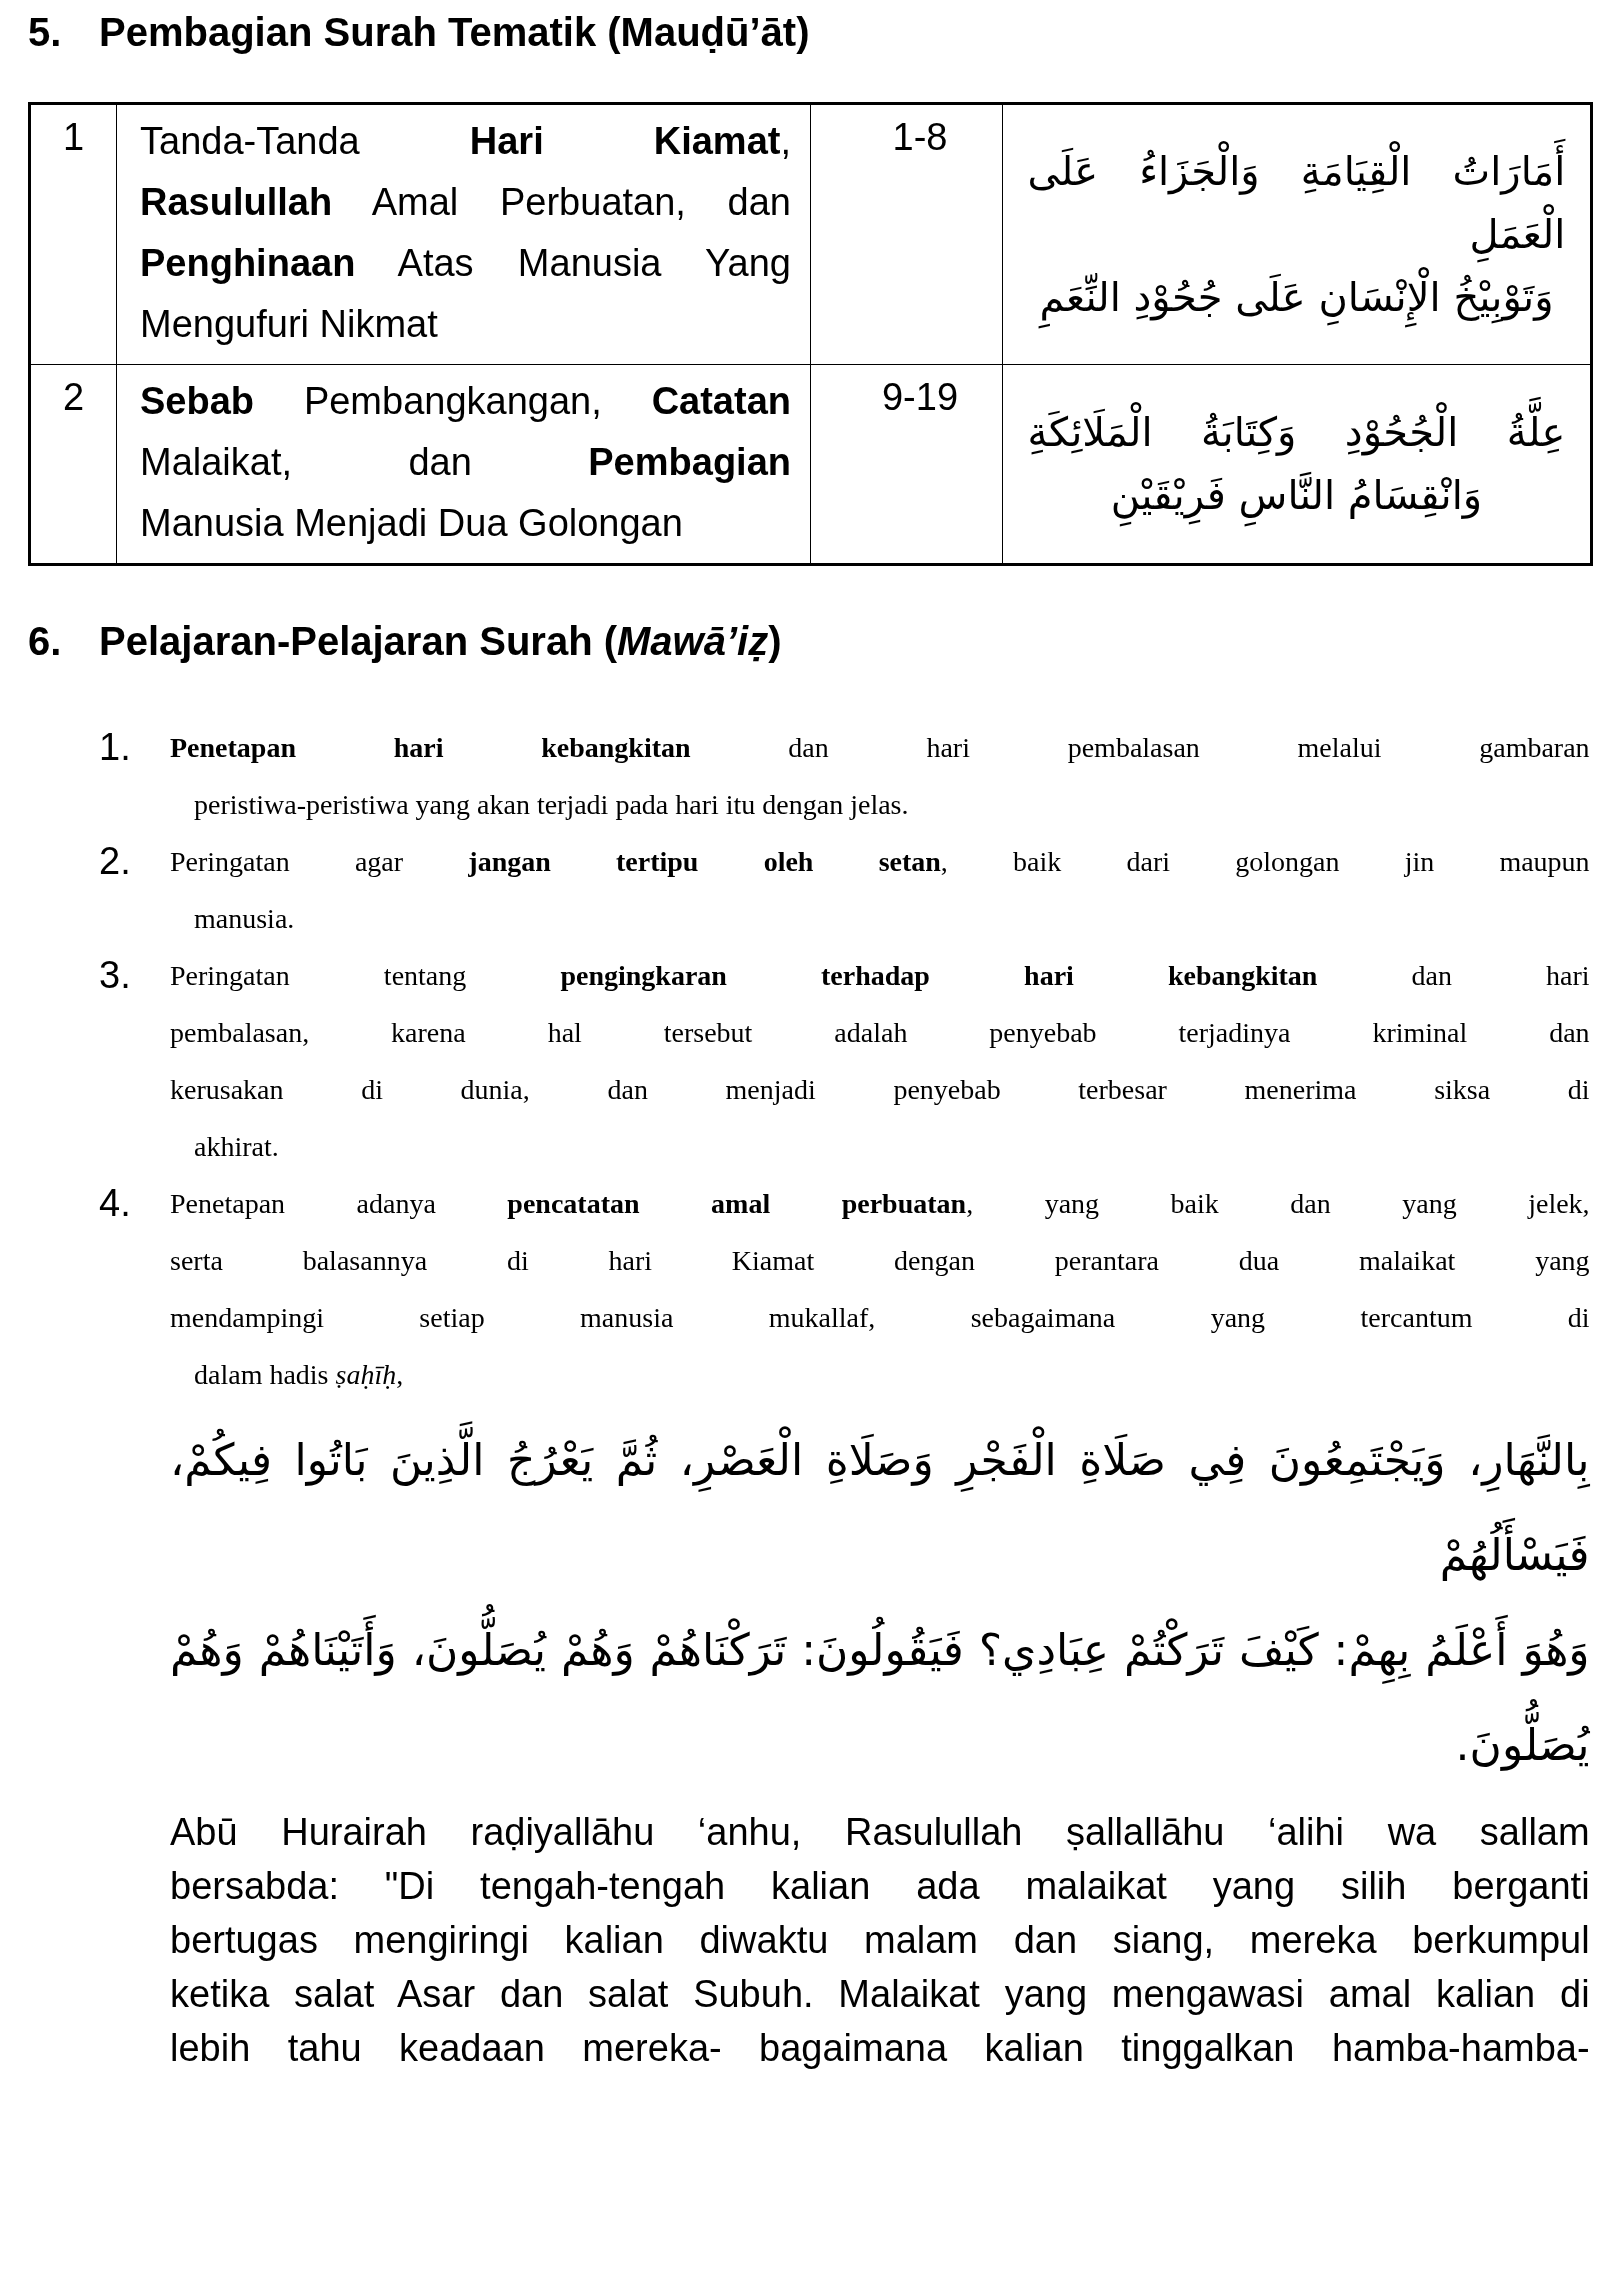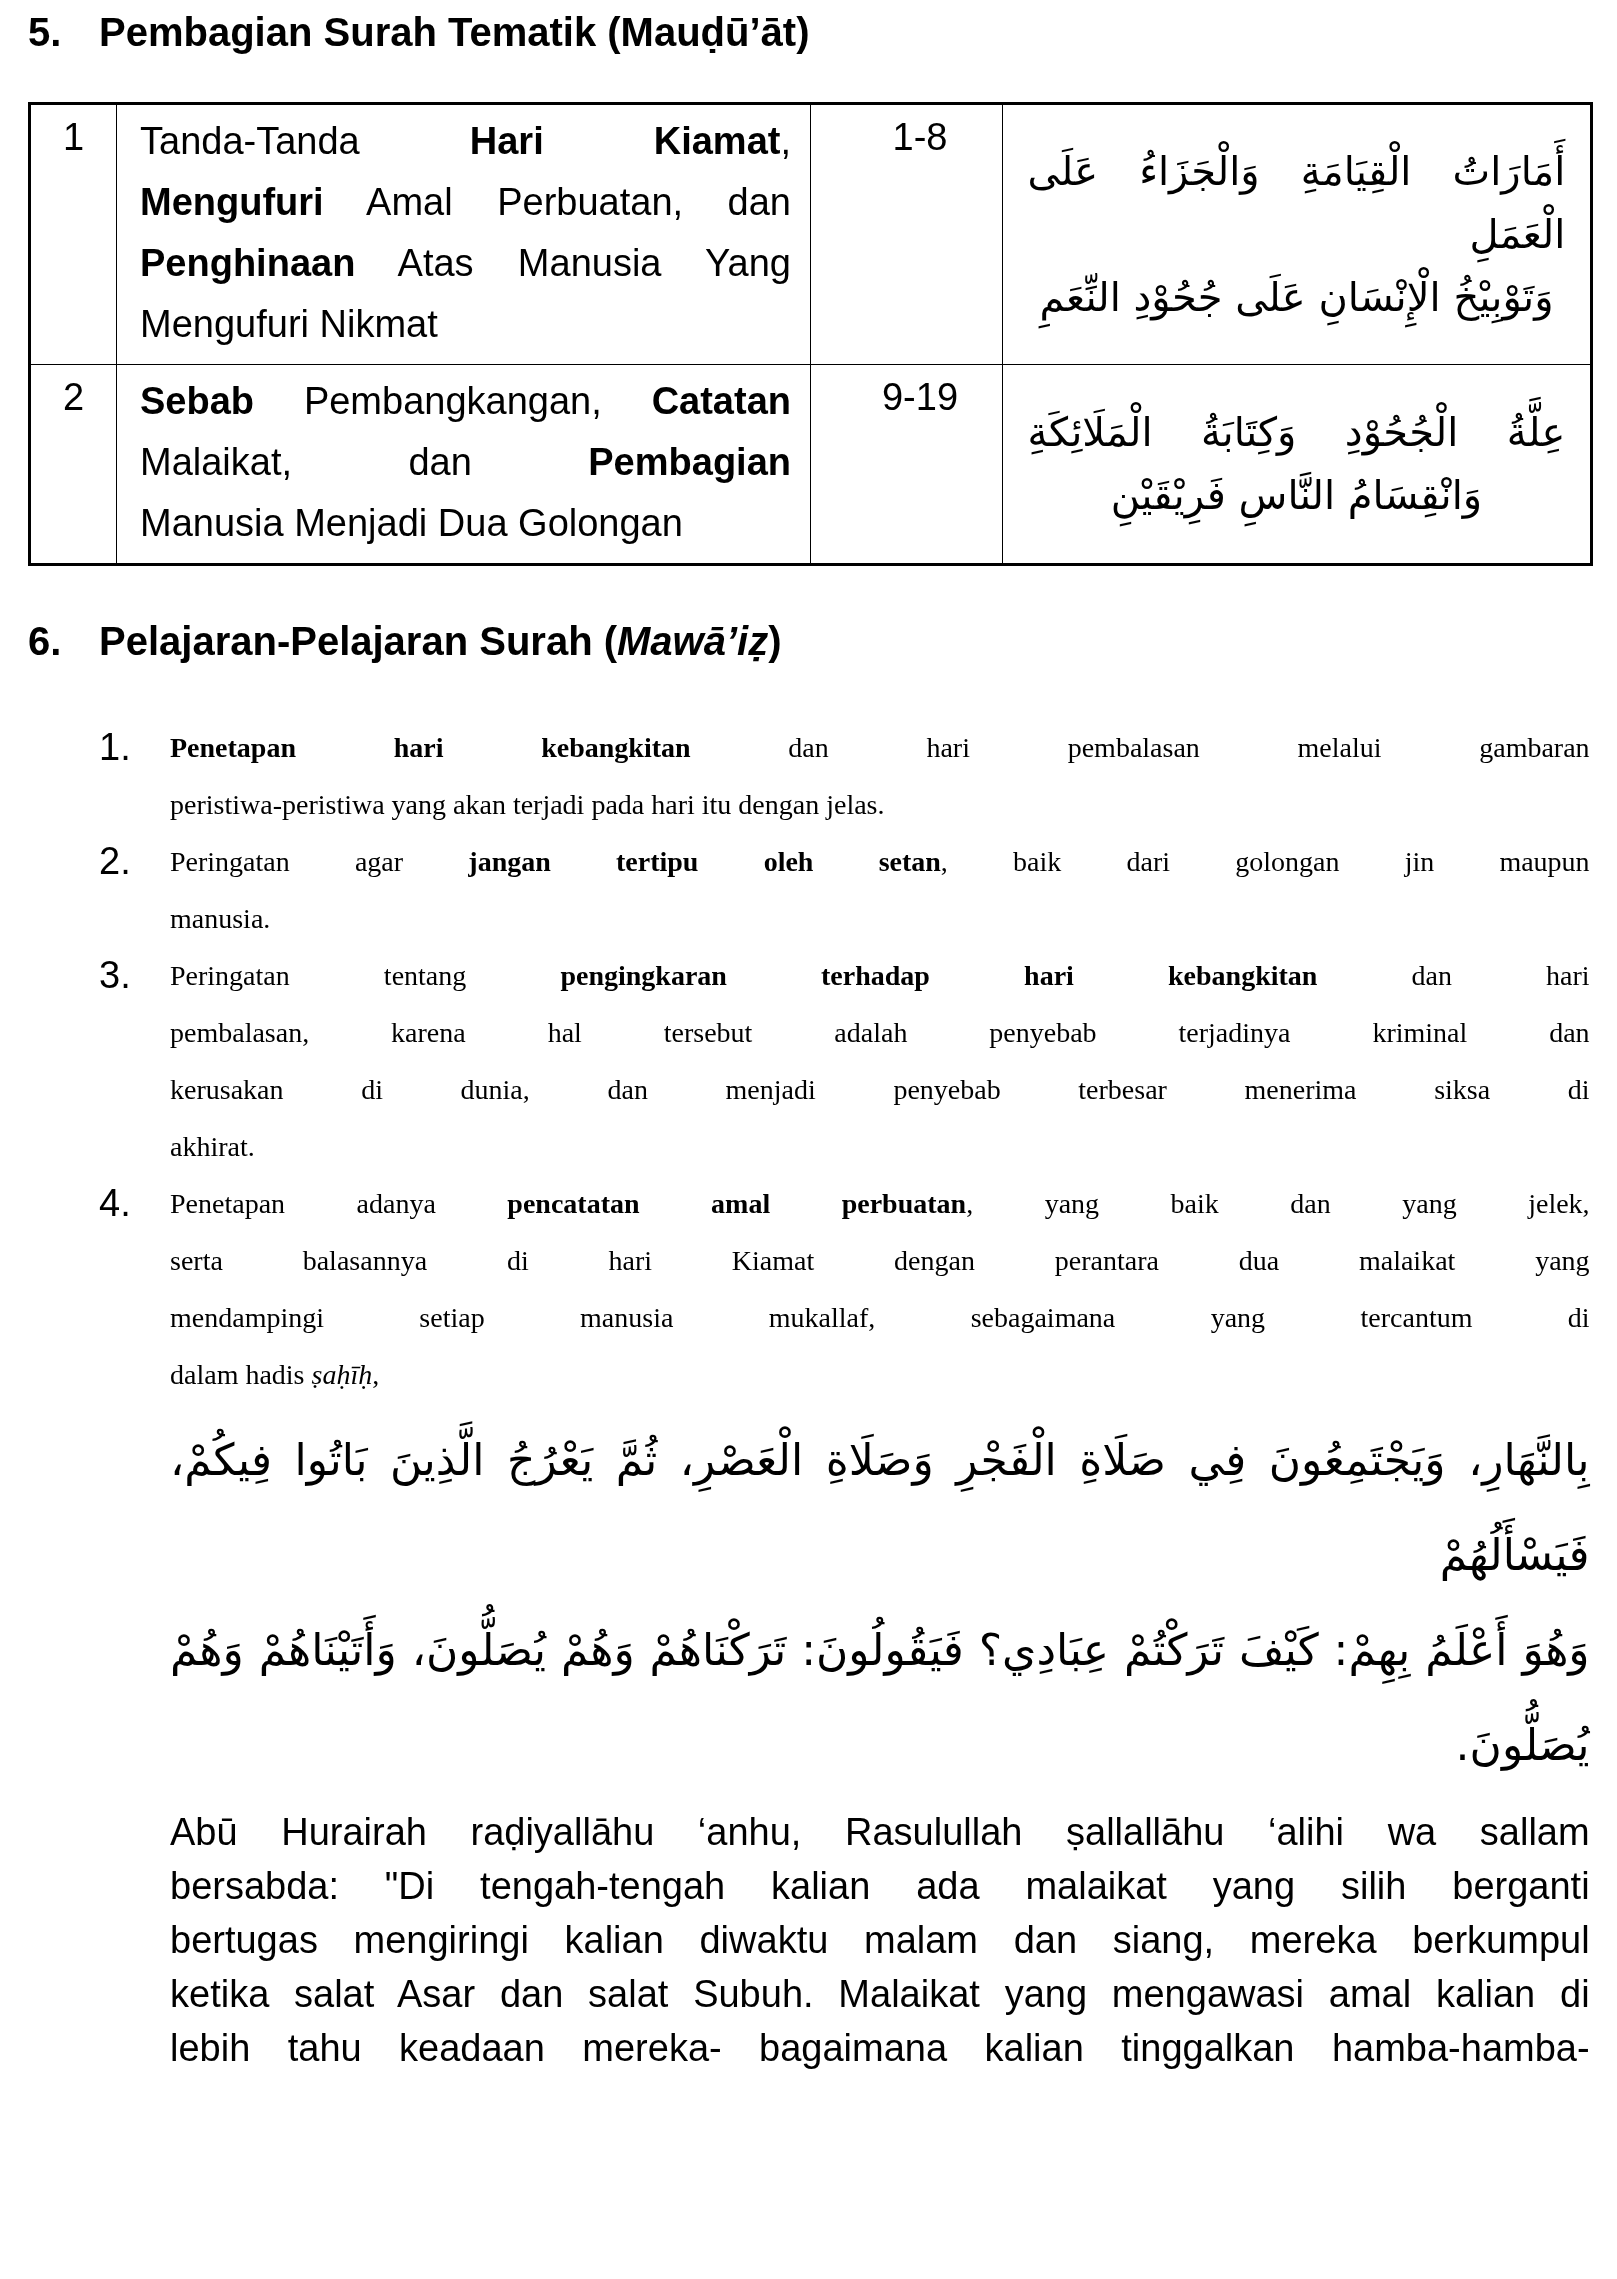--- a/index.html
+++ b/index.html
@@ -36,21 +36,21 @@
   .c-ar .ln.last { text-align-last:center; }
   .c-desc .ln { text-align:justify; text-align-last:justify; }
   .c-desc .ln.last { text-align-last:auto; }
 
   
   .lessons { margin:53px 27.4px 0 99px; }
   .lesson { display:flex; }
   .l-num { flex:0 0 71px; width:71px; font-size:38px; line-height:57px; }
   .l-body { flex:1; font-size:28px; line-height:57px;font-family:Liberation Serif, serif; }
   .l-body .ln { text-align:justify; text-align-last:justify; }
-  .l-body .ln.last { text-align-last:auto; }
+  .l-body .ln.last { text-align-last:auto;margin-left:24px; }
 
   
   .hadith {
     margin:9.5px 27.4px 0 170px; direction:rtl;
     font-family:"DejaVu Sans", sans-serif; font-size:44px;
   }
   .hadith .ln { line-height:95px; text-align:justify; text-align-last:justify; }
   .hadith .ln.last { text-align-last:auto; }
 
   
@@ -72,21 +72,21 @@
       <col style="width:87px">
         <col style="width:694px">
         <col style="width:192px">
         <col style="width:589px">
     </colgroup>
     <tbody>
         <tr>
       <td class="c-num">1</td>
       <td class="c-desc">
             <div class="ln"><span>Tanda-Tanda </span><span class="b">Hari Kiamat</span><span>,</span></div>
-            <div class="ln"><span class="b">Mengufuri</span><span> Amal Perbuatan, dan</span></div>
+            <div class="ln"><span class="b">Rasulullah</span><span> Amal Perbuatan, dan</span></div>
             <div class="ln"><span class="b">Penghinaan</span><span> Atas Manusia Yang</span></div>
             <div class="ln last"><span>Mengufuri Nikmat</span></div>
           </td>
       <td class="c-verse">1-8</td>
       <td class="c-ar">
             <div class="ln">أَمَارَاتُ الْقِيَامَةِ وَالْجَزَاءُ عَلَى الْعَمَلِ</div>
             <div class="ln last">وَتَوْبِيْخُ الْإِنْسَانِ عَلَى جُحُوْدِ النِّعَمِ</div>
           </td>
     </tr>
     <tr>

